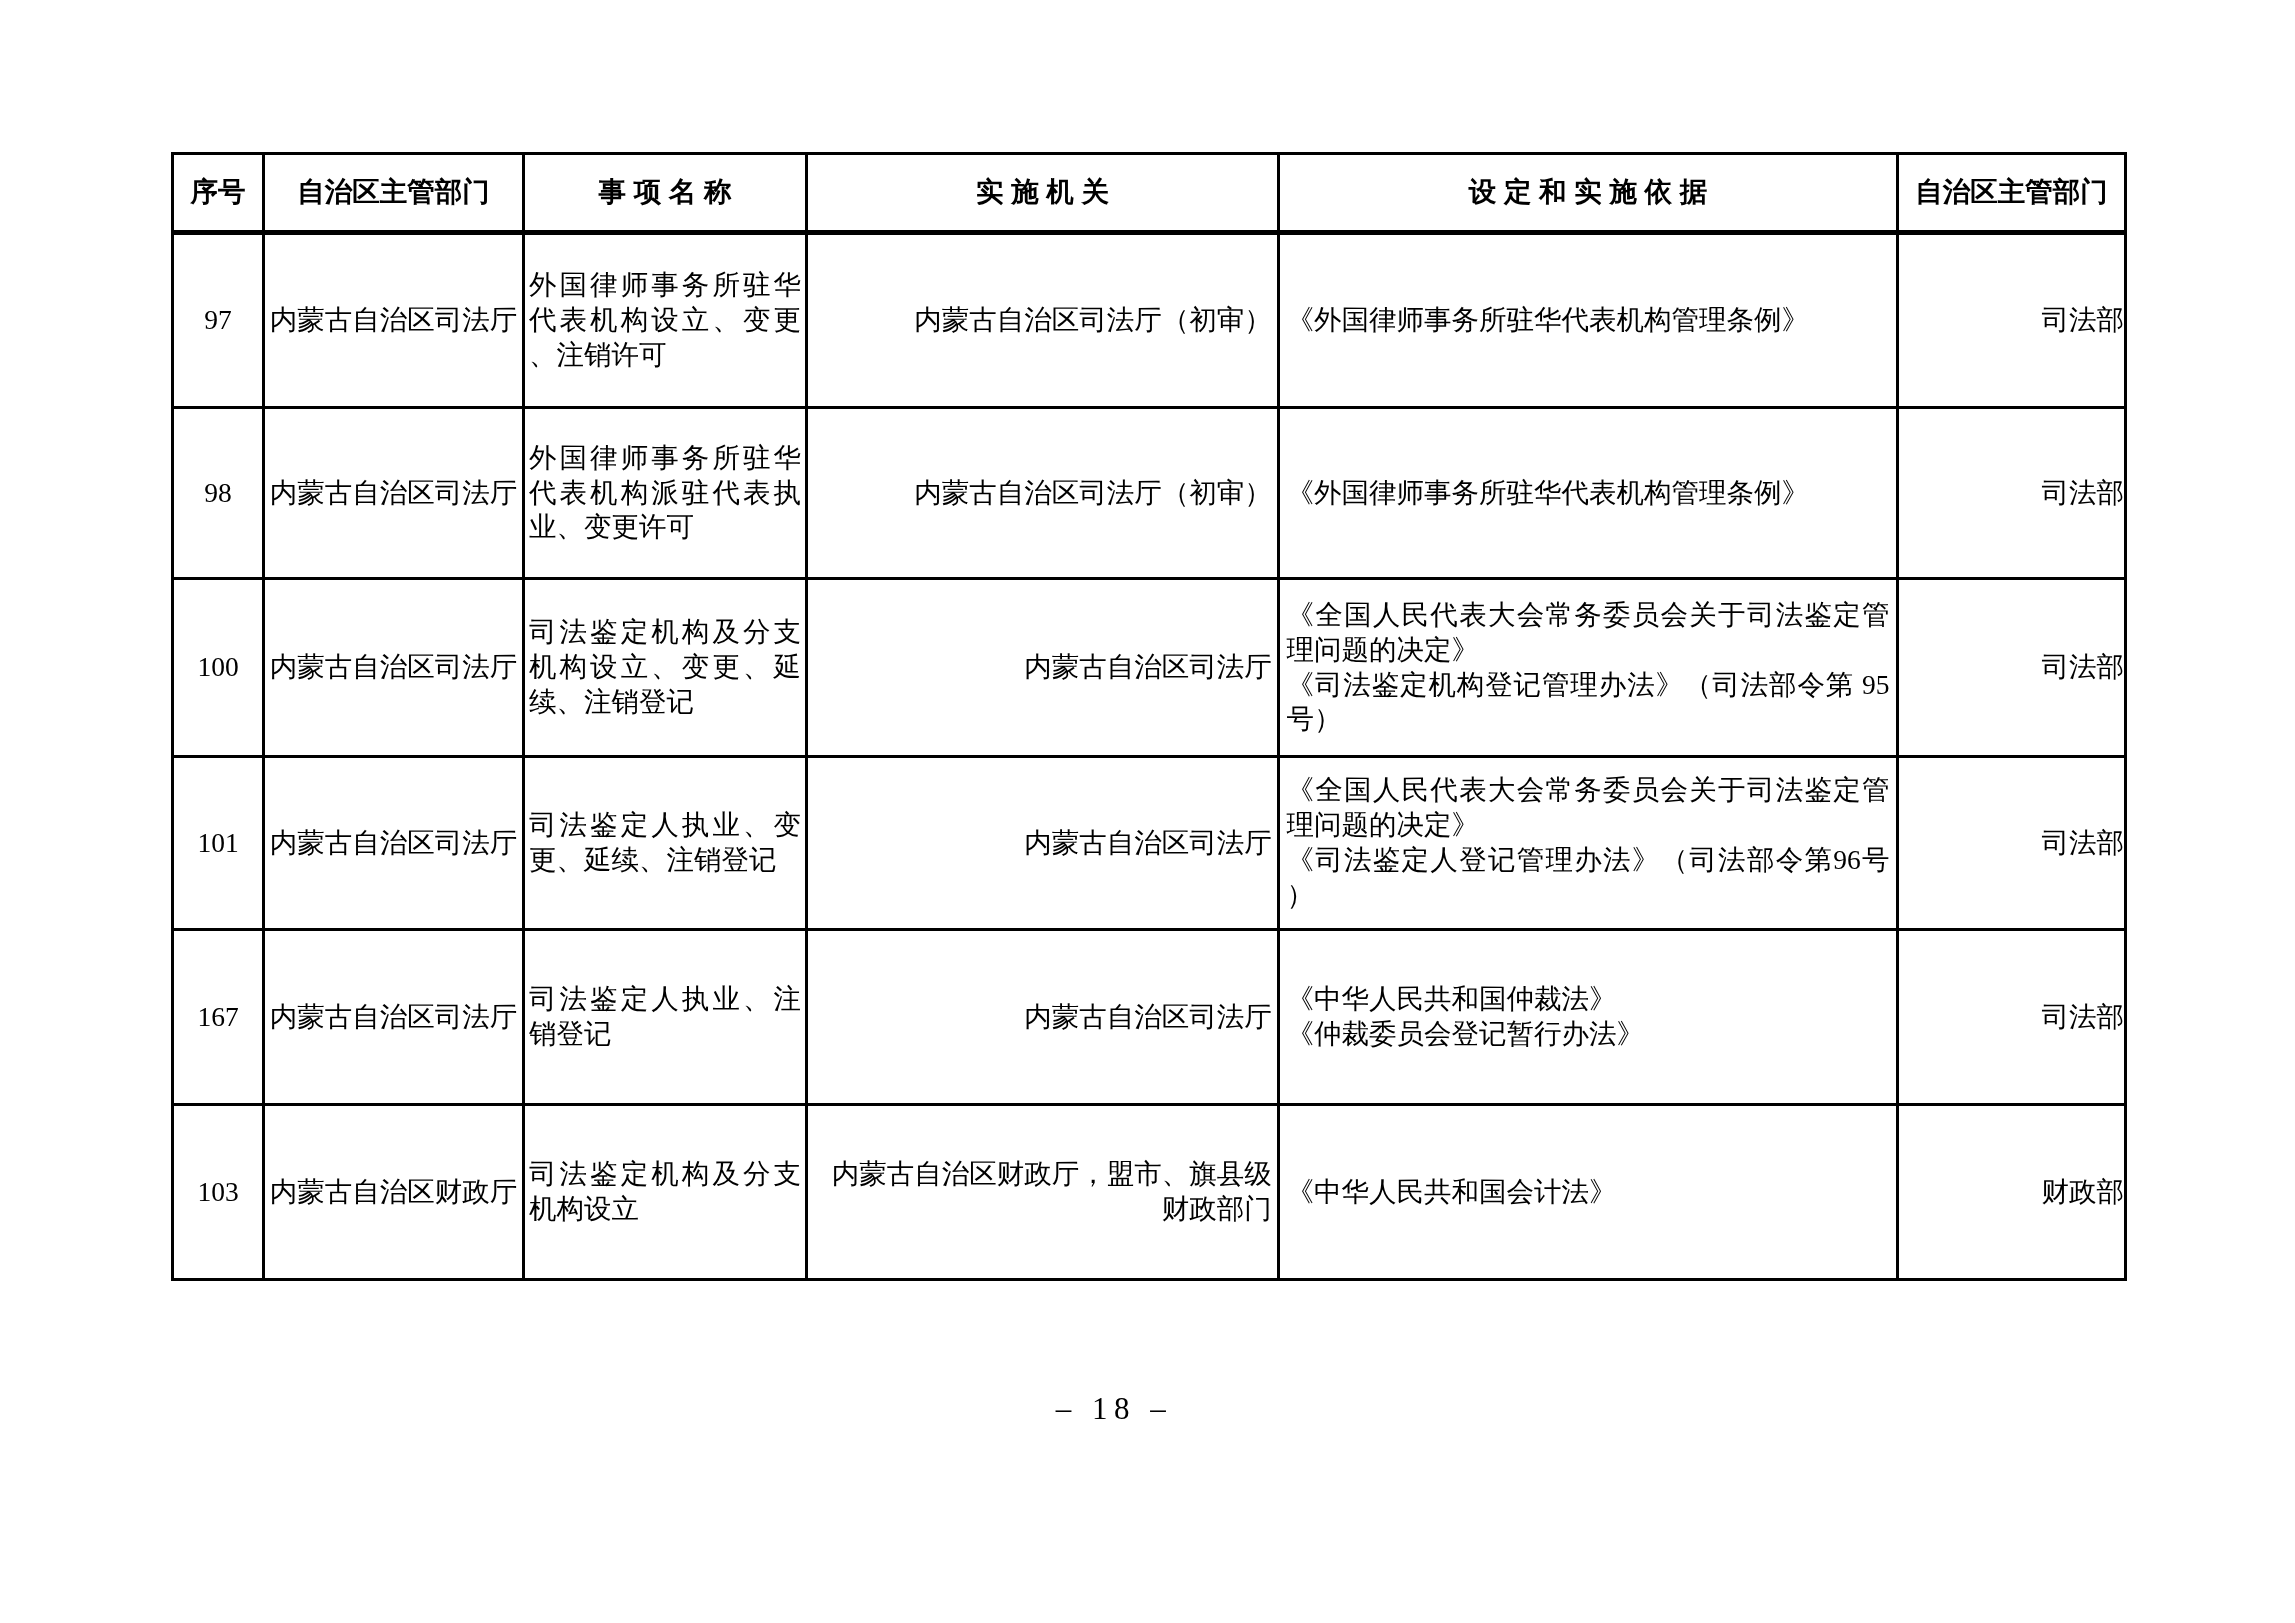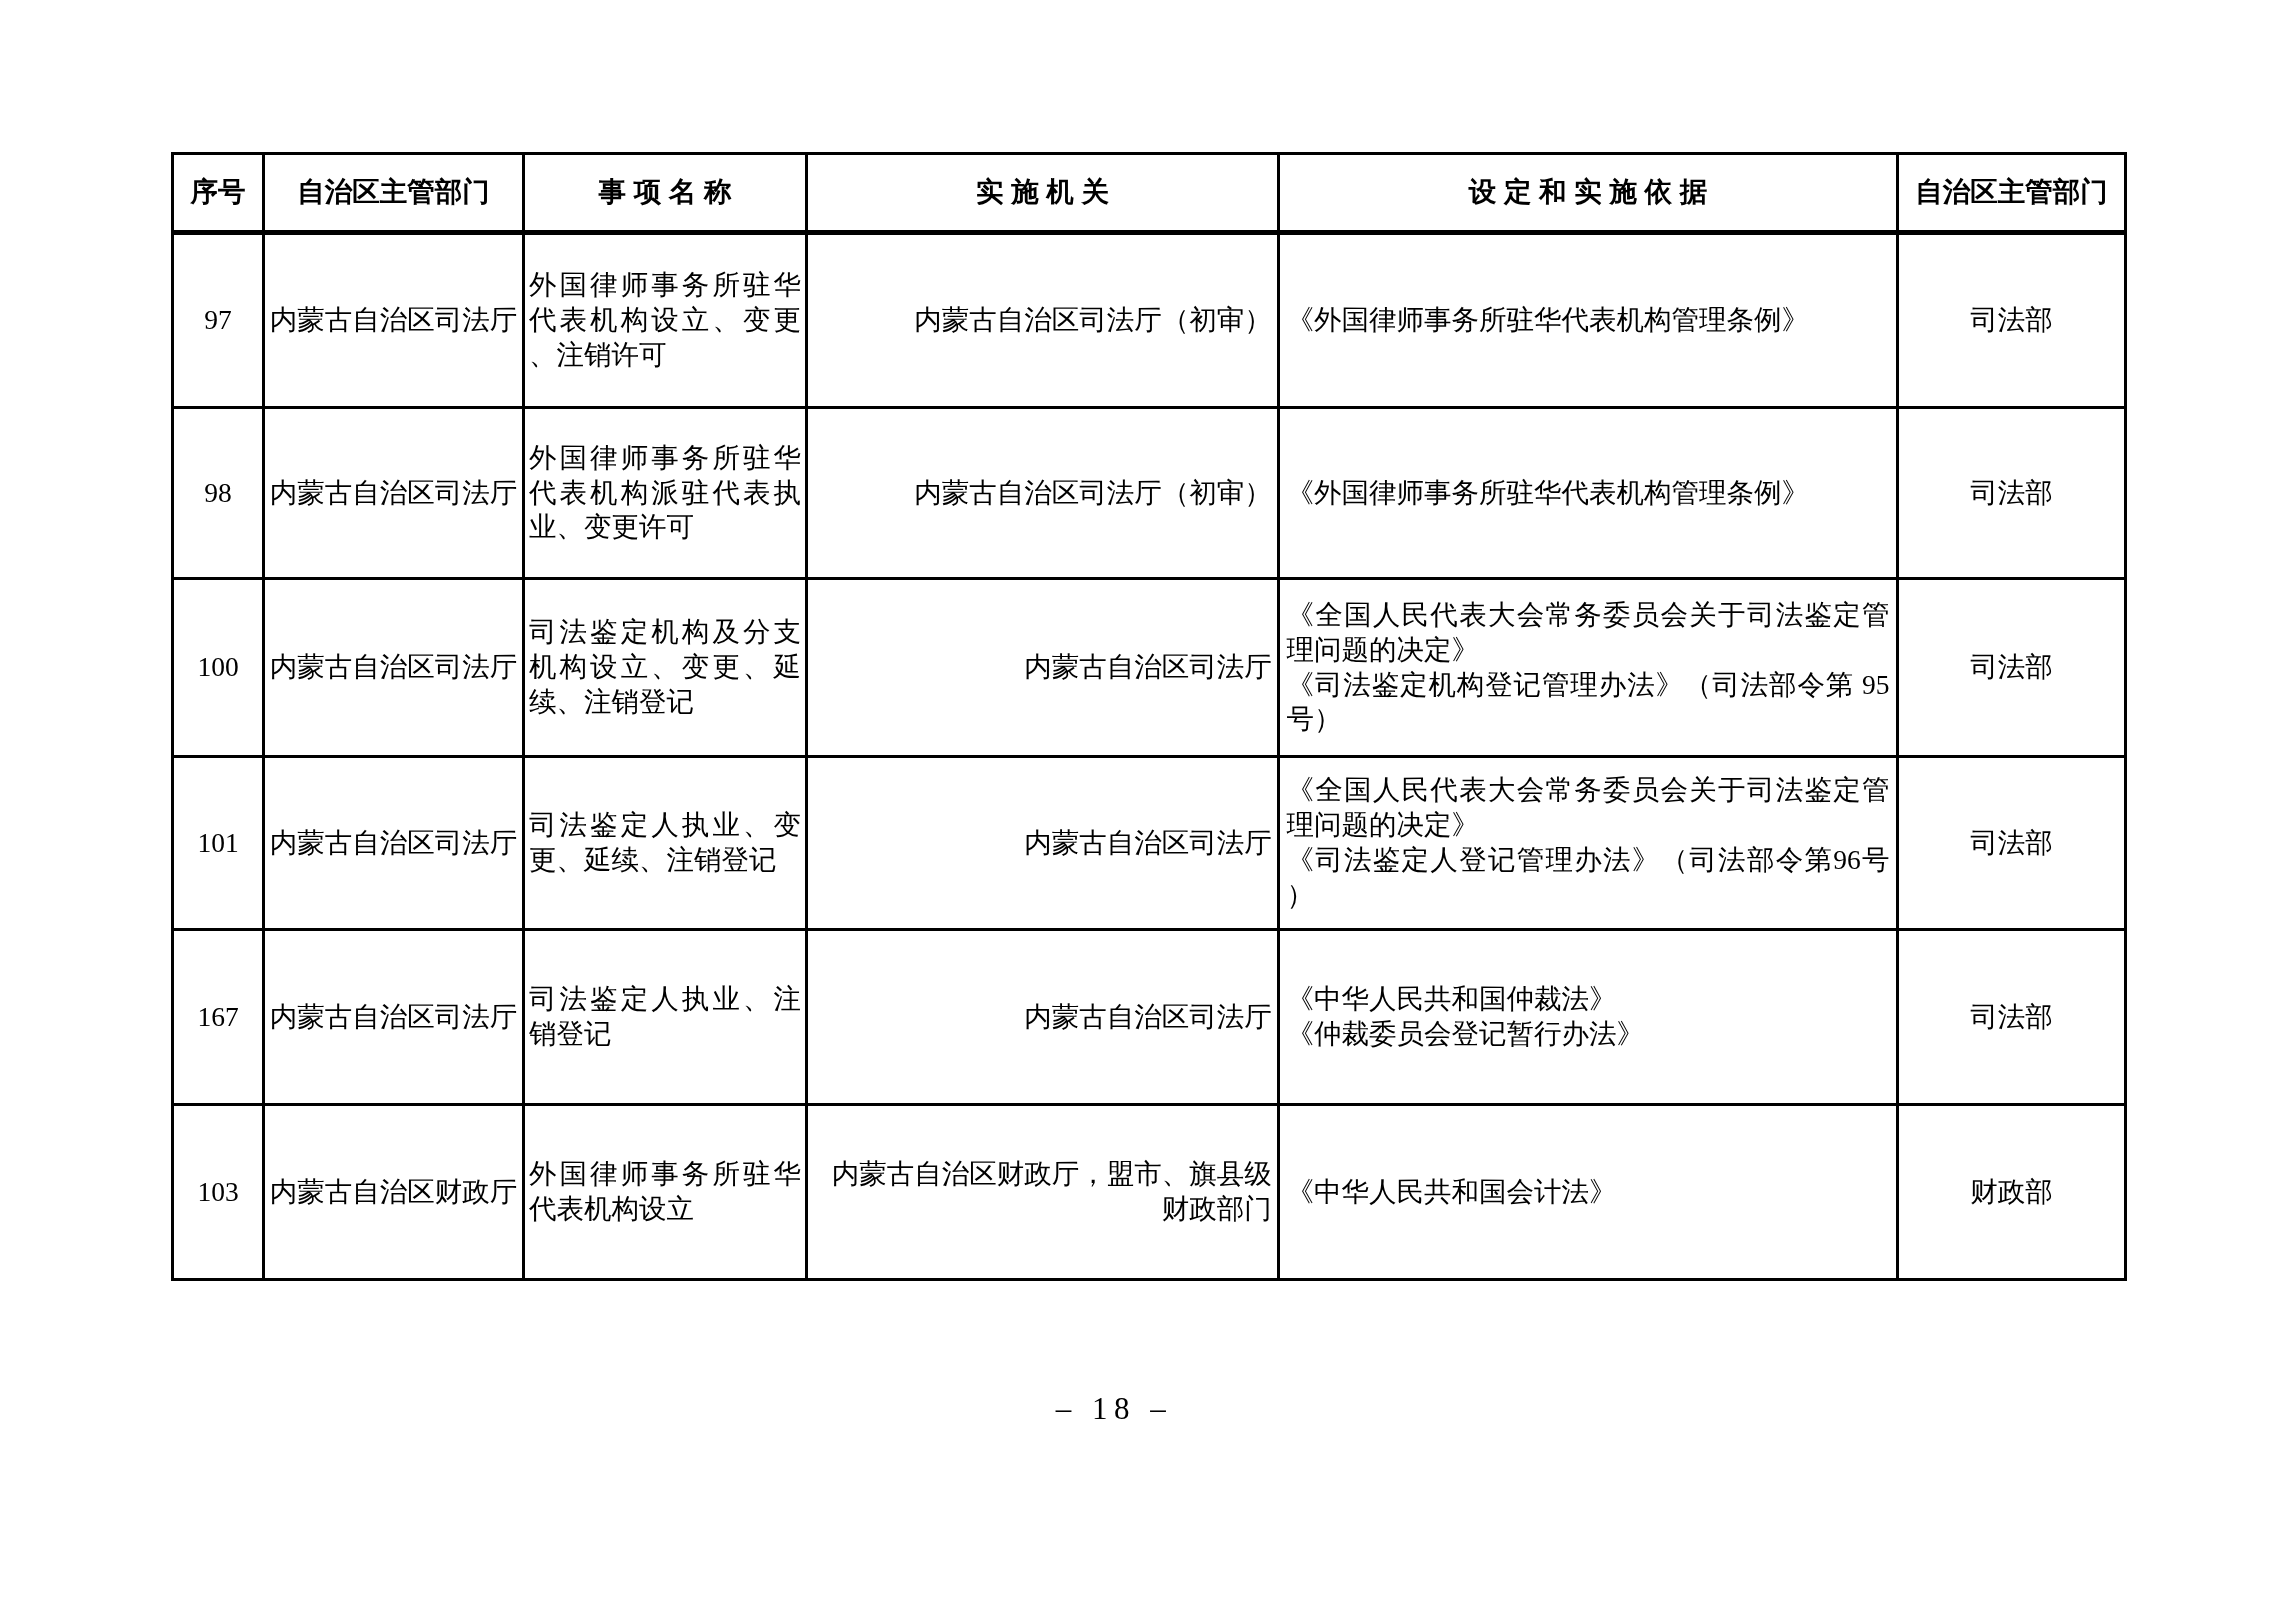--- a/index.html
+++ b/index.html
@@ -69,21 +69,21 @@
     padding: 0 5.2px;
   }
   td.col-basis {
     text-align: justify;
     text-justify: inter-character;
     line-break: anywhere;
     white-space: pre-line;
     padding: 0 6.5px;
   }
   td.col-guide {
-    text-align: center;
+    text-align: right;
     padding: 0;
   }
   .page-footer {
     position: absolute;
     left: 0;
     right: 0;
     top: 1391px;
     text-align: center;
     font-size: 31px;
     letter-spacing: 6.5px;
@@ -153,21 +153,21 @@
         <td class="col-dept">内蒙古自治区司法厅</td>
         <td class="col-item">司法鉴定人执业、注销登记</td>
         <td class="col-impl">内蒙古自治区司法厅</td>
         <td class="col-basis">《中华人民共和国仲裁法》
 《仲裁委员会登记暂行办法》</td>
         <td class="col-guide">司法部</td>
       </tr>
       <tr>
         <td class="col-no">103</td>
         <td class="col-dept">内蒙古自治区财政厅</td>
-        <td class="col-item">外国律师事务所驻华代表机构设立</td>
+        <td class="col-item">司法鉴定机构及分支机构设立</td>
         <td class="col-impl">内蒙古自治区财政厅，盟市、旗县级财政部门</td>
         <td class="col-basis">《中华人民共和国会计法》</td>
         <td class="col-guide">财政部</td>
       </tr>
     </tbody>
   </table>
 
   <div class="page-footer">– 18 –</div>
 </div>
 

